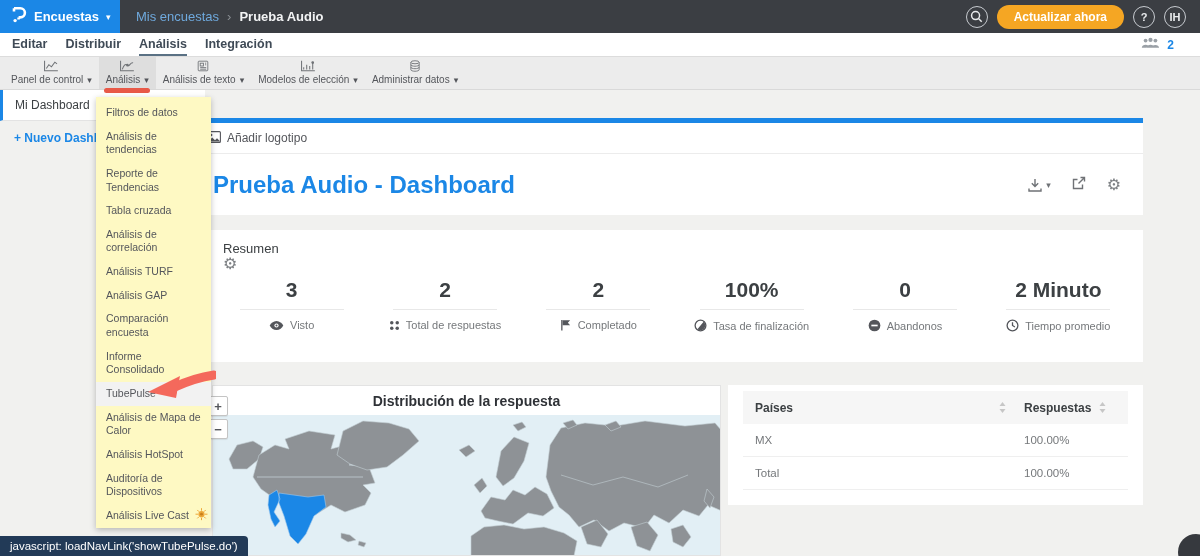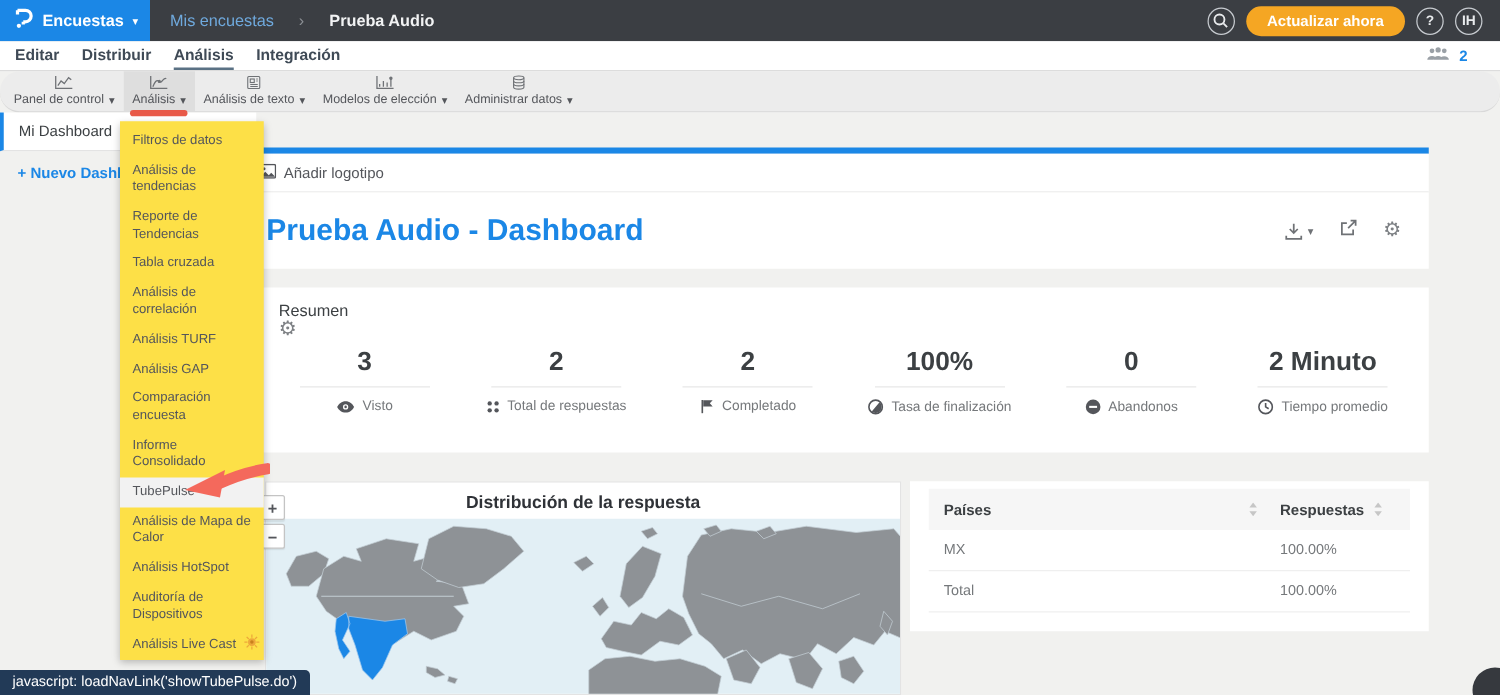--- a/index.html
+++ b/index.html
@@ -8,35 +8,35 @@
     position:relative; overflow:hidden;
     background:#f1f1ef;
     font-family:"Liberation Sans", sans-serif;
     color:#54565b;
   }
   
   .header { position:absolute; left:0; top:0; width:1200px; height:33px; background:#3b3e43; display:flex; align-items:center; z-index:20; }
   .logo-box { width:120px; height:33px; background:#1b87e6; display:flex; align-items:center; gap:7px; padding:0 10px; color:#fff; }
   .logo-box .prod { font-size:13px; font-weight:bold; color:#fff; }
   .caret { font-size:9px; color:inherit; }
-  .breadcrumb { margin-left:16px; font-size:13px; display:flex; gap:20px; align-items:flex-start; }
+  .breadcrumb { margin-left:16px; font-size:13px; display:flex; gap:8px; align-items:flex-start; }
   .bc-parent { color:#6fa9dd; }
   .bc-sep { color:#8b8f94; }
   .bc-current { color:#f2f3f4; font-weight:bold; }
   .header-right { margin-left:auto; display:flex; align-items:center; gap:9px; padding-right:14px; }
   .circle-btn { width:22px; height:22px; border:1.5px solid #c7cbd0; border-radius:50%; color:#e9ebed; display:flex; align-items:center; justify-content:center; font-size:11px; font-weight:bold; }
   .update-btn { background:#f5a623; color:#fff; font-size:12px; font-weight:bold; padding:5px 17px; border-radius:13px; border:none; }
   
   .nav { position:absolute; left:0; top:33px; width:1200px; height:24px; background:#fff; border-bottom:1px solid #dcdcdc; display:flex; align-items:flex-start; padding:4px 12px 0; gap:18px; font-size:12.5px; font-weight:bold; color:#3f4a56; z-index:20; }
   .nav-tab { padding-bottom:3px; }
   .nav-tab.active { border-bottom:2px solid #5a7184; }
   .nav-right { margin-left:auto; display:flex; align-items:center; gap:7px; padding-right:14px; }
   .collab-count { color:#1b87e6; font-size:12px; font-weight:bold; }
   
-  .toolbar { position:absolute; left:0; top:57px; width:1200px; height:33px; background:#ececec; border-bottom:1px solid #d9d9d9; display:flex; padding-left:4px; z-index:20;border-radius:16px; }
+  .toolbar { position:absolute; left:0; top:57px; width:1200px; height:33px; background:#ececec; border-bottom:1px solid #d9d9d9; display:flex; padding-left:4px; z-index:20; }
   .tool-item { position:relative; display:flex; flex-direction:column; align-items:center; justify-content:flex-end; padding:3px 7px 4px; gap:2px; font-size:10px; color:#54565b; }
   .tool-item.active { background:#dedede; }
   .tool-item svg { display:block; }
   .tool-label { display:flex; gap:4px; align-items:center; white-space:nowrap; }
   .red-underline { position:absolute; left:50%; bottom:-4px; transform:translateX(-50%); width:46px; height:5px; background:#e85948; border-radius:3px; z-index:55; }
   
   .sidebar-tab { position:absolute; left:0; top:90px; width:205px; height:31px; background:#fff; border-left:3px solid #1b87e6; border-bottom:1px solid #e3e3e3; display:flex; align-items:center; padding-left:12px; font-size:12px; color:#3c4043; z-index:5; }
   .new-dashboard { position:absolute; left:14px; top:131px; font-size:12px; font-weight:bold; color:#1b87e6; z-index:5; white-space:nowrap; }
   
   .blue-bar { position:absolute; left:207px; top:118px; width:936px; height:5px; background:#1b87e6; }
@@ -62,21 +62,21 @@
   .map-area { position:absolute; left:0; top:29px; right:0; bottom:0; background:#e2eff5; overflow:hidden; }
   .map-zoom { position:absolute; left:208px; top:396px; display:flex; flex-direction:column; gap:3px; z-index:10; }
   .zoom-btn { width:20px; height:20px; background:#fff; border:1px solid #c4c4c4; border-radius:2px; font-size:13px; font-weight:bold; color:#54565b; display:flex; align-items:center; justify-content:center; box-shadow:0 1px 1px rgba(0,0,0,.08); }
   
   .table-card { position:absolute; left:728px; top:385px; width:415px; height:120px; background:#fff; padding:6px 15px 0; }
   .t-head { display:flex; align-items:center; background:#f6f6f6; height:33px; font-size:12px; font-weight:bold; color:#3c4043; padding:0 12px; }
   .t-row { display:flex; align-items:center; height:33px; font-size:11.5px; color:#75787b; padding:0 12px; border-bottom:1px solid #efefef; }
   .t-c1 { flex:1; display:flex; align-items:center; justify-content:space-between; padding-right:18px; }
   .t-c2 { width:92px; display:flex; align-items:center; gap:8px; }
   
-  .dropdown { position:absolute; left:96px; top:97px; width:115px; height:431px; background:#fde047; box-shadow:0 2px 6px rgba(0,0,0,.25); padding:4px 0; z-index:50; }
+  .dropdown { position:absolute; left:96px; top:97px; width:115px; height:431px; background:#fef9c3; box-shadow:0 2px 6px rgba(0,0,0,.25); padding:4px 0; z-index:50; }
   .menu-item { position:relative; padding:5px 10px; font-size:10.5px; line-height:1.3; color:#54565b; }
   .menu-item.hover { background:#f2f2f2; }
   .badge { position:absolute; right:3px; top:50%; transform:translateY(-50%); }
   
   .arrow-annot { position:absolute; left:142px; top:370px; z-index:56; }
   
   .status-tooltip { position:absolute; left:0; bottom:0; height:20px; background:#223a57; color:#fff; font-size:11.5px; display:flex; align-items:center; padding:0 10px; border-top-right-radius:4px; z-index:60; }
   
   .corner-blob { position:absolute; right:-14px; bottom:-14px; width:36px; height:36px; border-radius:50%; background:#36393e; z-index:40; }
 </style>

